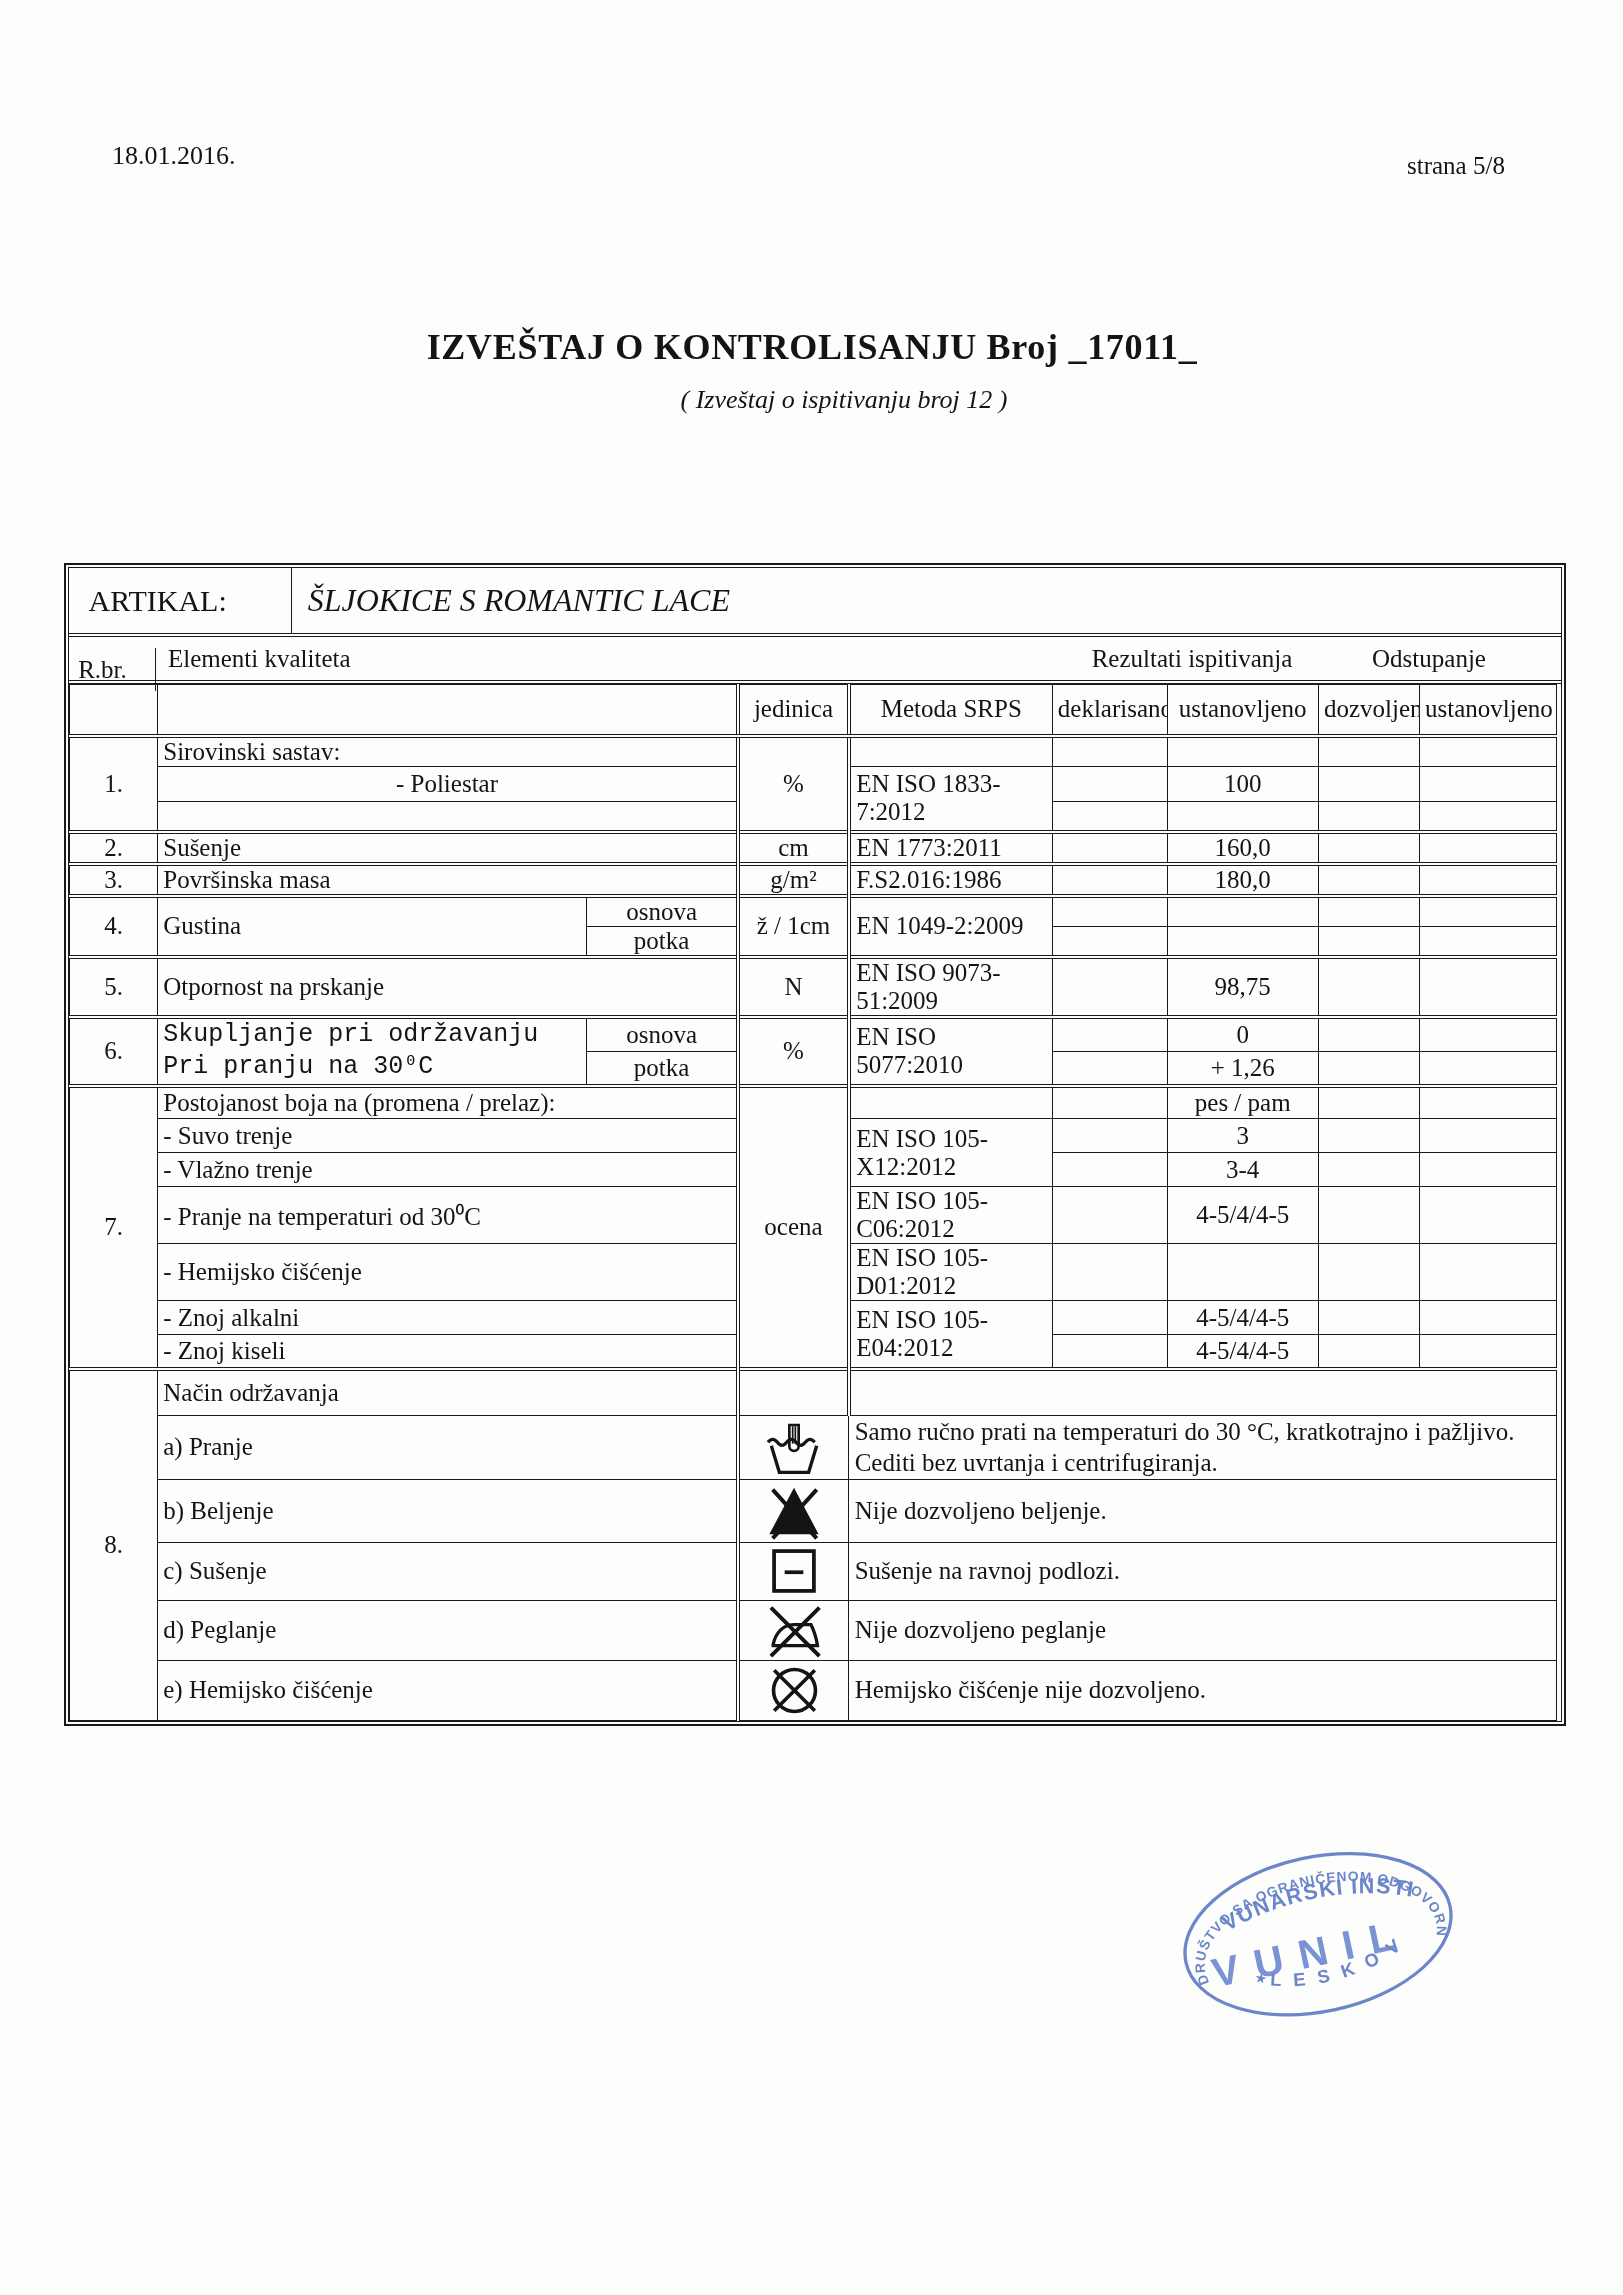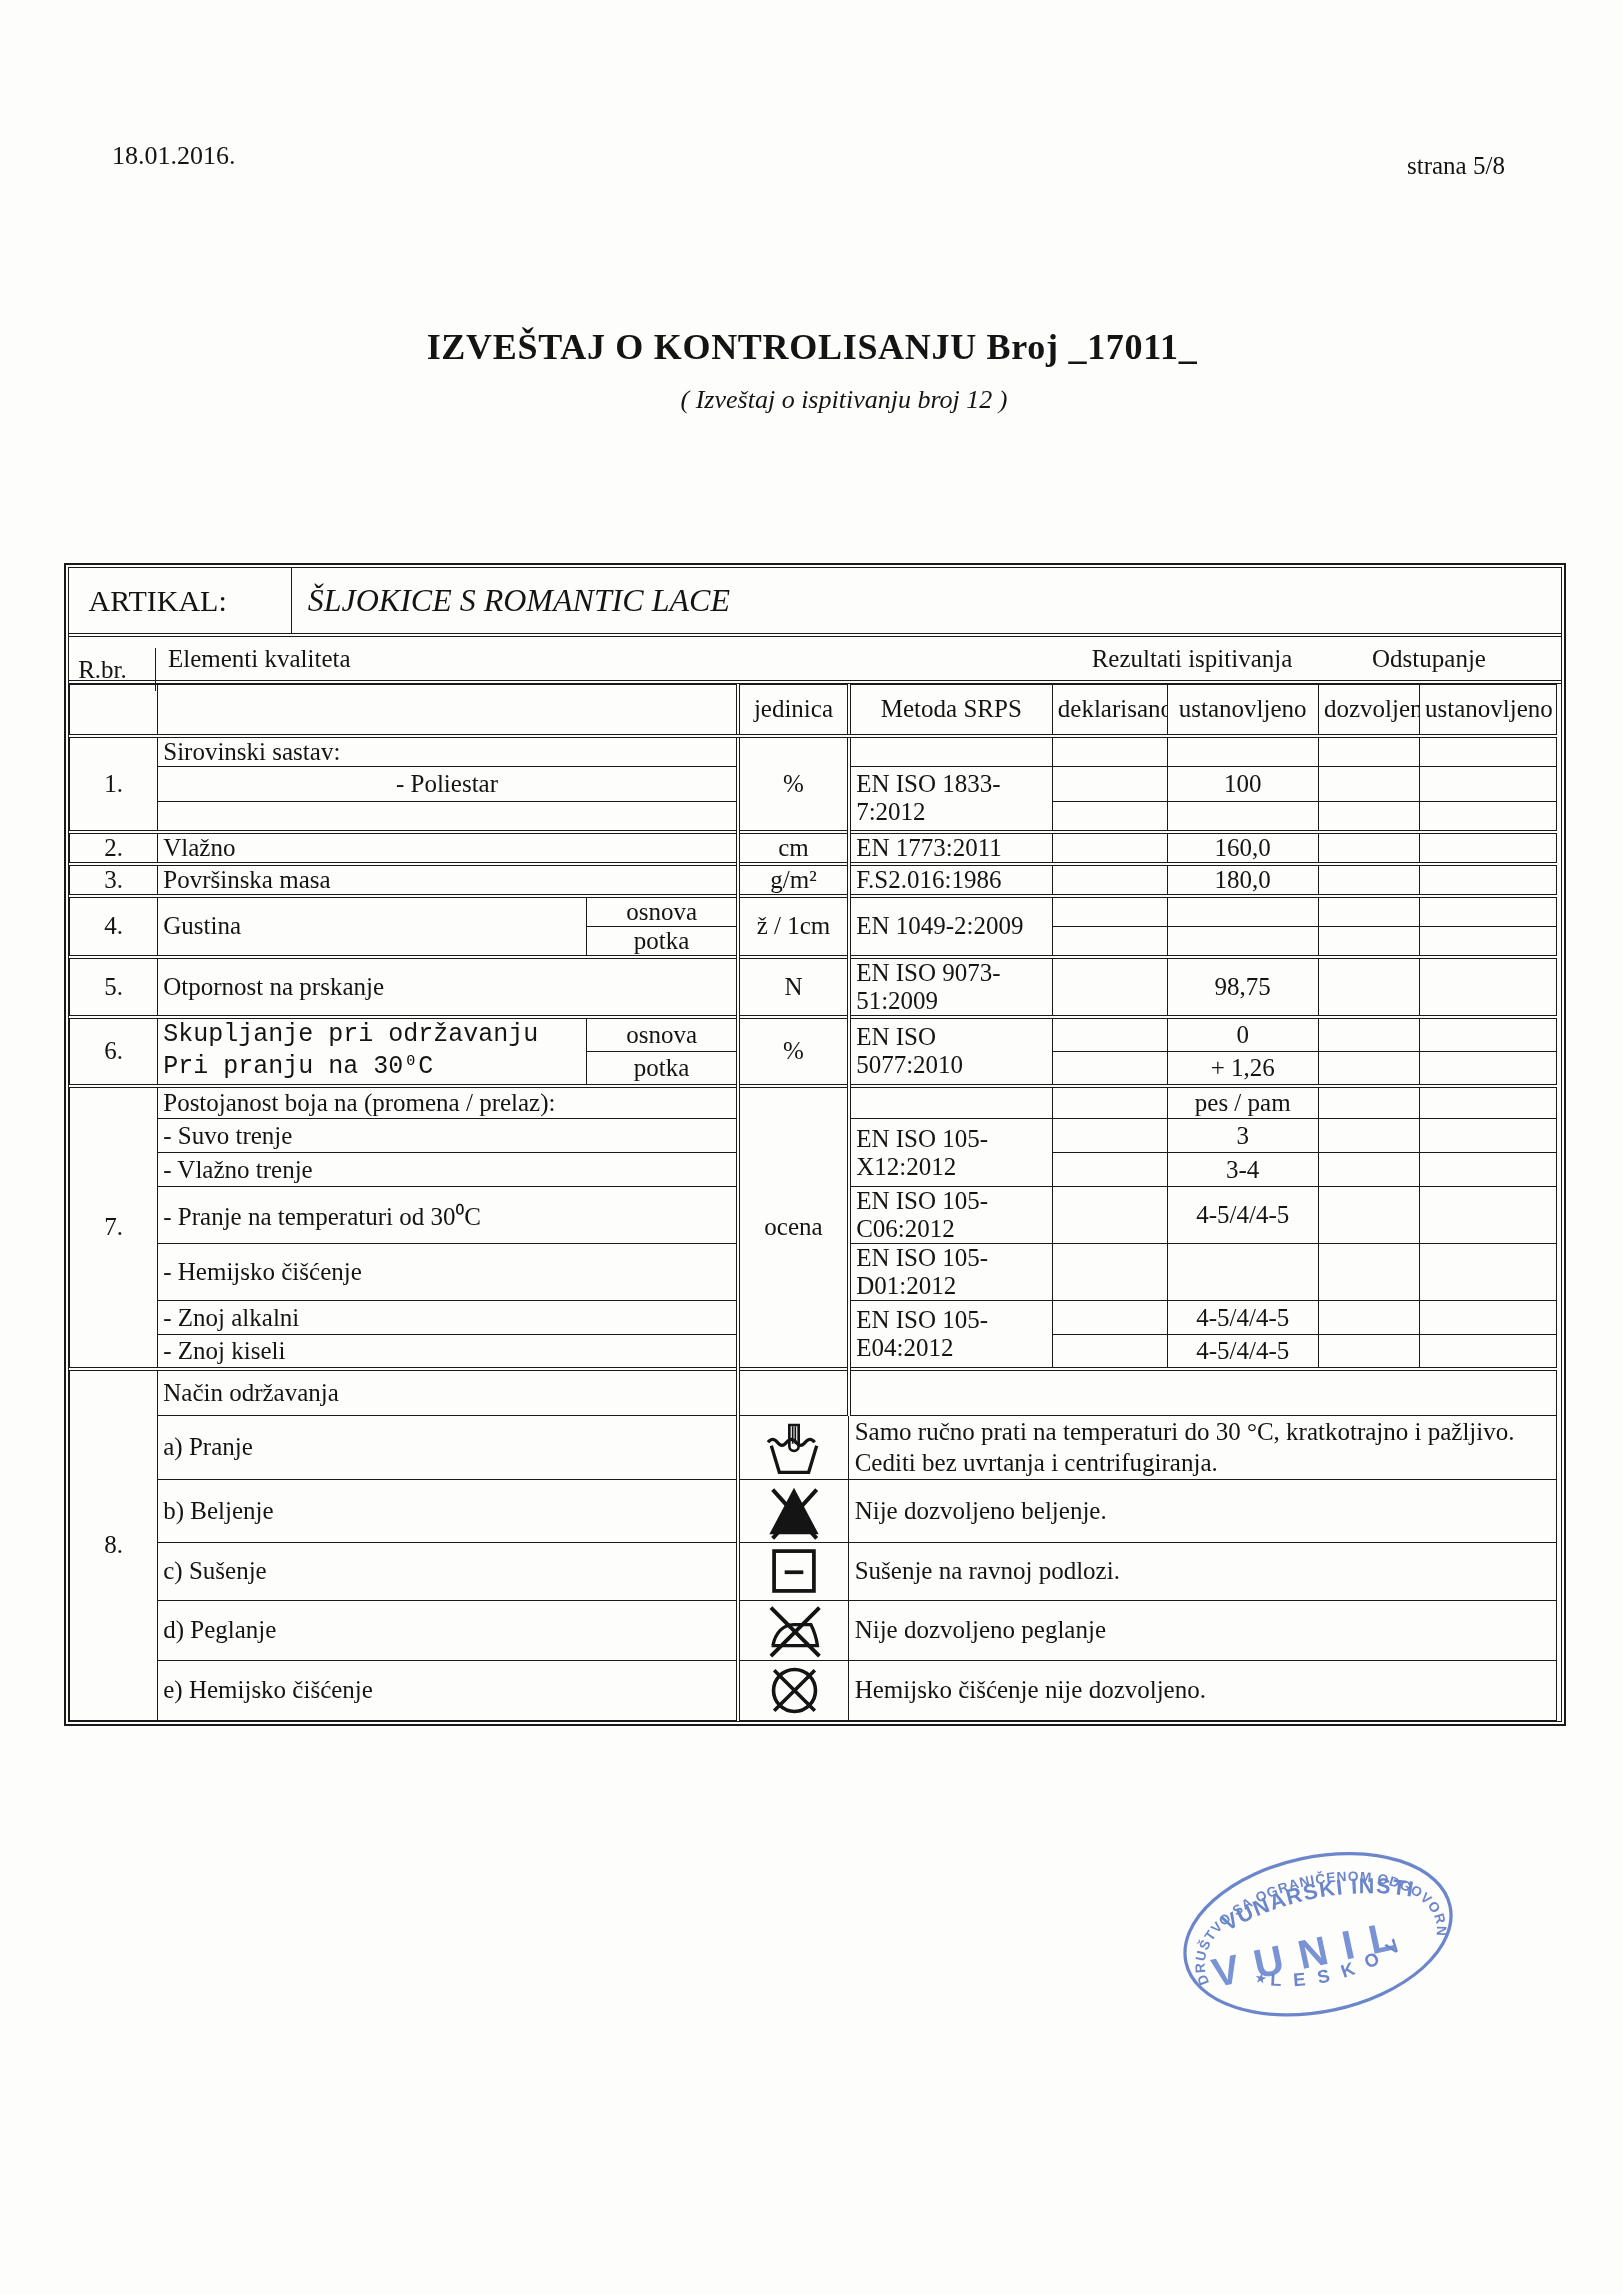--- a/index.html
+++ b/index.html
@@ -127,21 +127,21 @@
         <tr style="height:30px">
           <td colspan="2"></td>
               <td></td>
               <td></td>
               <td></td>
               <td></td>
         </tr>
 
         <tr class="sec" style="height:31px">
           <td class="num">2.</td>
-          <td class="lbl" colspan="2">Vlažno</td>
+          <td class="lbl" colspan="2">Sušenje</td>
           <td class="ctr dbl-left">cm</td>
           <td class="method dbl-left">EN 1773:2011</td>
           <td></td>
           <td class="ctr">160,0</td>
           <td></td>
               <td></td>
         </tr>
 
         <tr class="sec" style="height:29px">
           <td class="num">3.</td>

